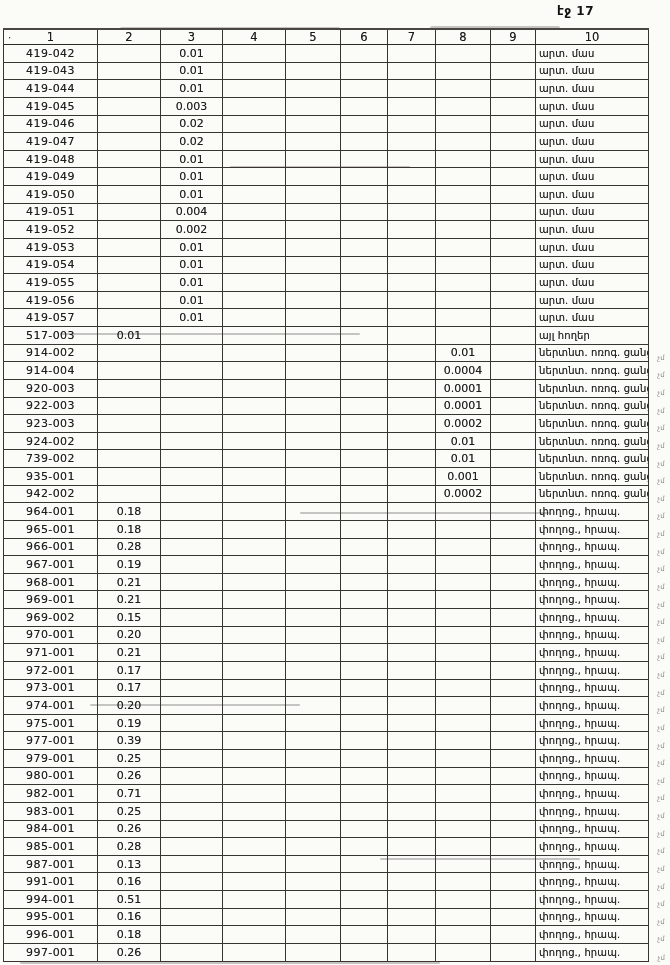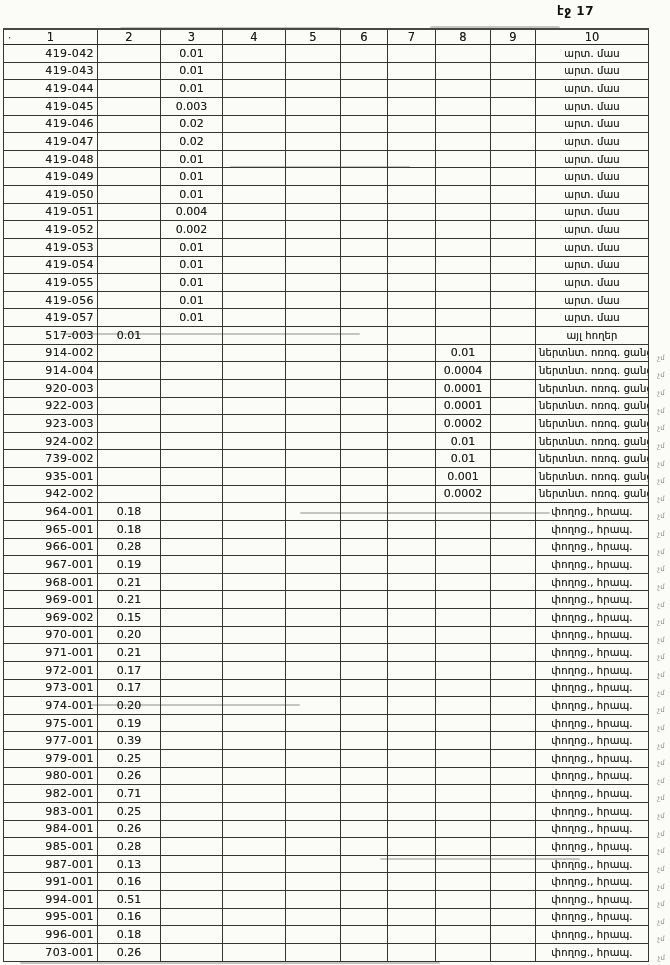--- a/index.html
+++ b/index.html
@@ -30,23 +30,23 @@
     text-shadow:0 0 .4px rgba(20,20,20,.55);
   }
   thead th{
     font-weight:normal;font-size:11.5px;text-align:center;
     border-top:2px solid #4a4641;
     border-bottom:1.5px solid #2c2926;
     position:relative;
     color:#1a1a1a;
   }
   .corner{position:absolute;left:4px;top:2px;font-size:10px;color:#333;}
-  td.c1{text-align:right;letter-spacing:.4px;font-size:11px;margin-left:34px;}
+  td.c1{text-align:center;letter-spacing:.4px;font-size:11px;margin-left:34px;}
   td.val{text-align:center;font-size:11px;}
-  td.c10{text-align:center;font-size:10px;letter-spacing:.1px;color:#242424;}
+  td.c10{text-align:left;font-size:10px;letter-spacing:.1px;color:#242424;}
   th.note-cell,td.note-cell{
     border:none;background:transparent;text-shadow:none;
     font-size:7px;color:#8b8b86;text-align:center;padding:0 0 0 5px;
     vertical-align:bottom;
   }
   
   .smudge{position:absolute;background:rgba(110,108,104,.38);border-radius:2px;height:3px;}
   .s1{left:120px;top:27px;width:220px;}
   .s2{left:430px;top:26px;width:130px;height:4px;}
   .s3{left:230px;top:166px;width:180px;height:2px;}
@@ -758,21 +758,21 @@
           <td class="val"></td>
           <td class="val"></td>
           <td class="val"></td>
           <td class="val"></td>
           <td class="val"></td>
           <td class="val"></td>
           <td class="c10">փողոց., հրապ.</td>
           <td class="note-cell">չմ</td>
         </tr>
         <tr>
-          <td class="c1">703-001</td>
+          <td class="c1">997-001</td>
           <td class="val">0.26</td>
           <td class="val"></td>
           <td class="val"></td>
           <td class="val"></td>
           <td class="val"></td>
           <td class="val"></td>
           <td class="val"></td>
           <td class="val"></td>
           <td class="c10">փողոց., հրապ.</td>
           <td class="note-cell">չմ</td>

